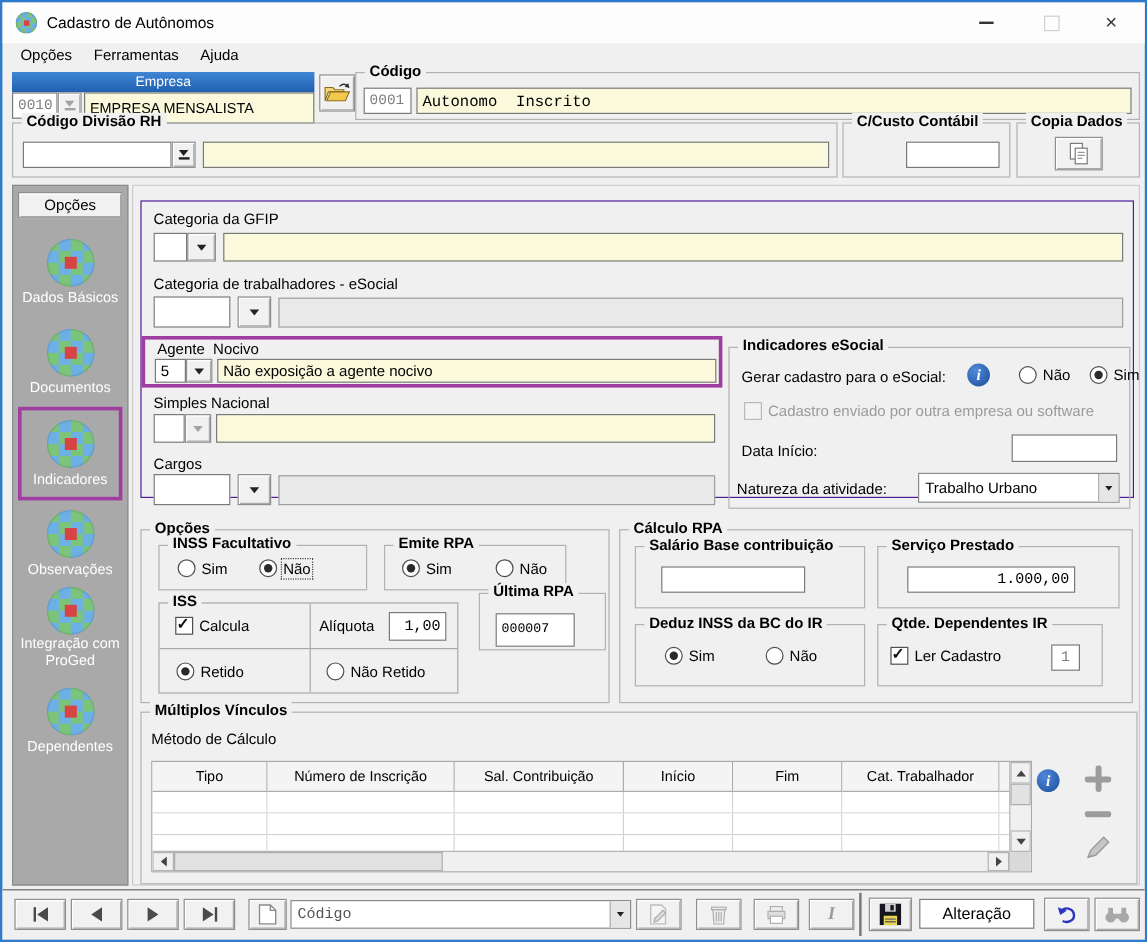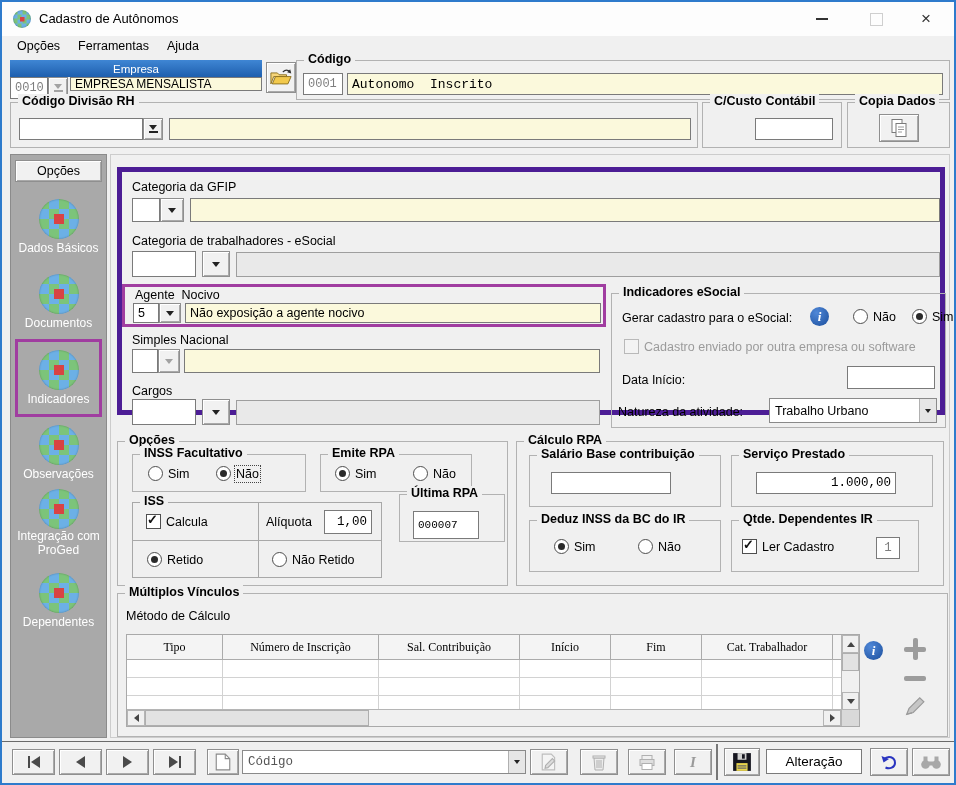--- a/index.html
+++ b/index.html
@@ -91,21 +91,21 @@
 
   <div class="abs" style="left:8px;top:58px;width:252px;height:39px;">
     <div class="abs" style="left:0;top:0;width:252px;height:17px;background:linear-gradient(#3f86d4,#1e5fae);color:#fff;font-size:11.5px;display:flex;align-items:center;justify-content:center;">Empresa</div>
     <div class="abs field mono graytxt" style="left:0;top:17px;width:38px;height:22px;font-size:12px;">0010</div>
     <div class="abs btn dis" style="left:38px;top:17px;width:20px;height:22px;">
       <span>
           <i class="tri"></i>
           <i class="ubar"></i>
         </span>
     </div>
-    <div class="abs yellow" style="left:60px;top:17px;width:192px;height:14px;font-size:12px;">EMPRESA MENSALISTA</div>
+    <div class="abs yellow" style="left:60px;top:17px;width:192px;height:26px;font-size:12px;">EMPRESA MENSALISTA</div>
   </div>
   <div class="abs btn" style="left:264px;top:60px;width:30px;height:31px;">
     <svg width="22" height="19" viewBox="0 0 24 20">
       <path d="M1 17 L1 5 h7 l2 2 h8 v2 h-14 z" fill="#f6d57a" stroke="#8a6d1c"></path>
       <path d="M2.5 17 L6 9 h17 l-3.5 8 z" fill="#f2c94c" stroke="#8a6d1c"></path>
       <path d="M14 4 q4 -4 8 0" fill="none" stroke="#333" stroke-width="1.2"></path>
       <path d="M22 1 l1.2 4.5 -4.5 -1.2 z" fill="#333"></path>
     </svg>
   </div>
 
@@ -161,21 +161,21 @@
 
     <div class="abs globe big" style="left:28px;top:334px;"></div>
     <div class="sideitem-label abs" style="top:374px;padding:0 2px;">Integração com ProGed</div>
 
     <div class="abs globe big" style="left:28px;top:418px;"></div>
     <div class="sideitem-label abs" style="top:460px;">Dependentes</div>
   </div>
 
   <div class="abs" style="left:108px;top:152px;width:840px;height:584px;background:#f0f0f0;border:1px solid #cccccc;">
 
-    <div class="abs" style="left:6px;top:12px;width:828px;height:248px;border:5px solid #4c1d95;">
+    <div class="abs" style="left:6px;top:12px;width:828px;height:248px;border:1px solid #4c1d95;">
       <div class="abs" style="left:10px;top:8px;">Categoria da GFIP</div>
       <div class="abs field" style="left:10px;top:26px;width:28px;height:24px;"></div>
       <div class="abs btn" style="left:38px;top:26px;width:24px;height:24px;">
           <i class="tri"></i>
         </div>
       <div class="abs yellow" style="left:68px;top:26px;width:750px;height:24px;"></div>
 
       <div class="abs" style="left:10px;top:62px;">Categoria de trabalhadores - eSocial</div>
       <div class="abs field" style="left:10px;top:79px;width:64px;height:26px;"></div>
       <div class="abs btn" style="left:80px;top:79px;width:28px;height:26px;">
@@ -320,21 +320,21 @@
         </div>
         <div class="abs field mono graytxt" style="left:144px;top:16px;width:24px;height:22px;justify-content:center;">1</div>
       </div>
     </div>
 
     <div class="abs grp" style="left:6px;top:438px;width:831px;height:144px;">
       <span class="leg">Múltiplos Vínculos</span>
       <div class="abs" style="left:8px;top:15px;">Método de Cálculo</div>
 
       <div class="abs" style="left:8px;top:40px;width:734px;height:93px;border:1px solid #a9a9a9;background:#f7f7f7;display:flex;overflow:hidden;">
-        <div style="width:716px;display:flex;flex-direction:column;overflow:hidden;font-family:Liberation Serif, serif;">
+        <div style="width:716px;display:flex;flex-direction:column;overflow:hidden;">
           <div style="display:flex;">
             <div class="th" style="width:95px;">Tipo</div>
             <div class="th" style="width:155px;">Número de Inscrição</div>
             <div class="th" style="width:140px;">Sal. Contribuição</div>
             <div class="th" style="width:90px;">Início</div>
             <div class="th" style="width:90px;">Fim</div>
             <div class="th" style="width:130px;">Cat. Trabalhador</div>
             <div class="th" style="flex:1;border-right:none;"></div>
           </div>
           <div style="flex:1;overflow:hidden;">

